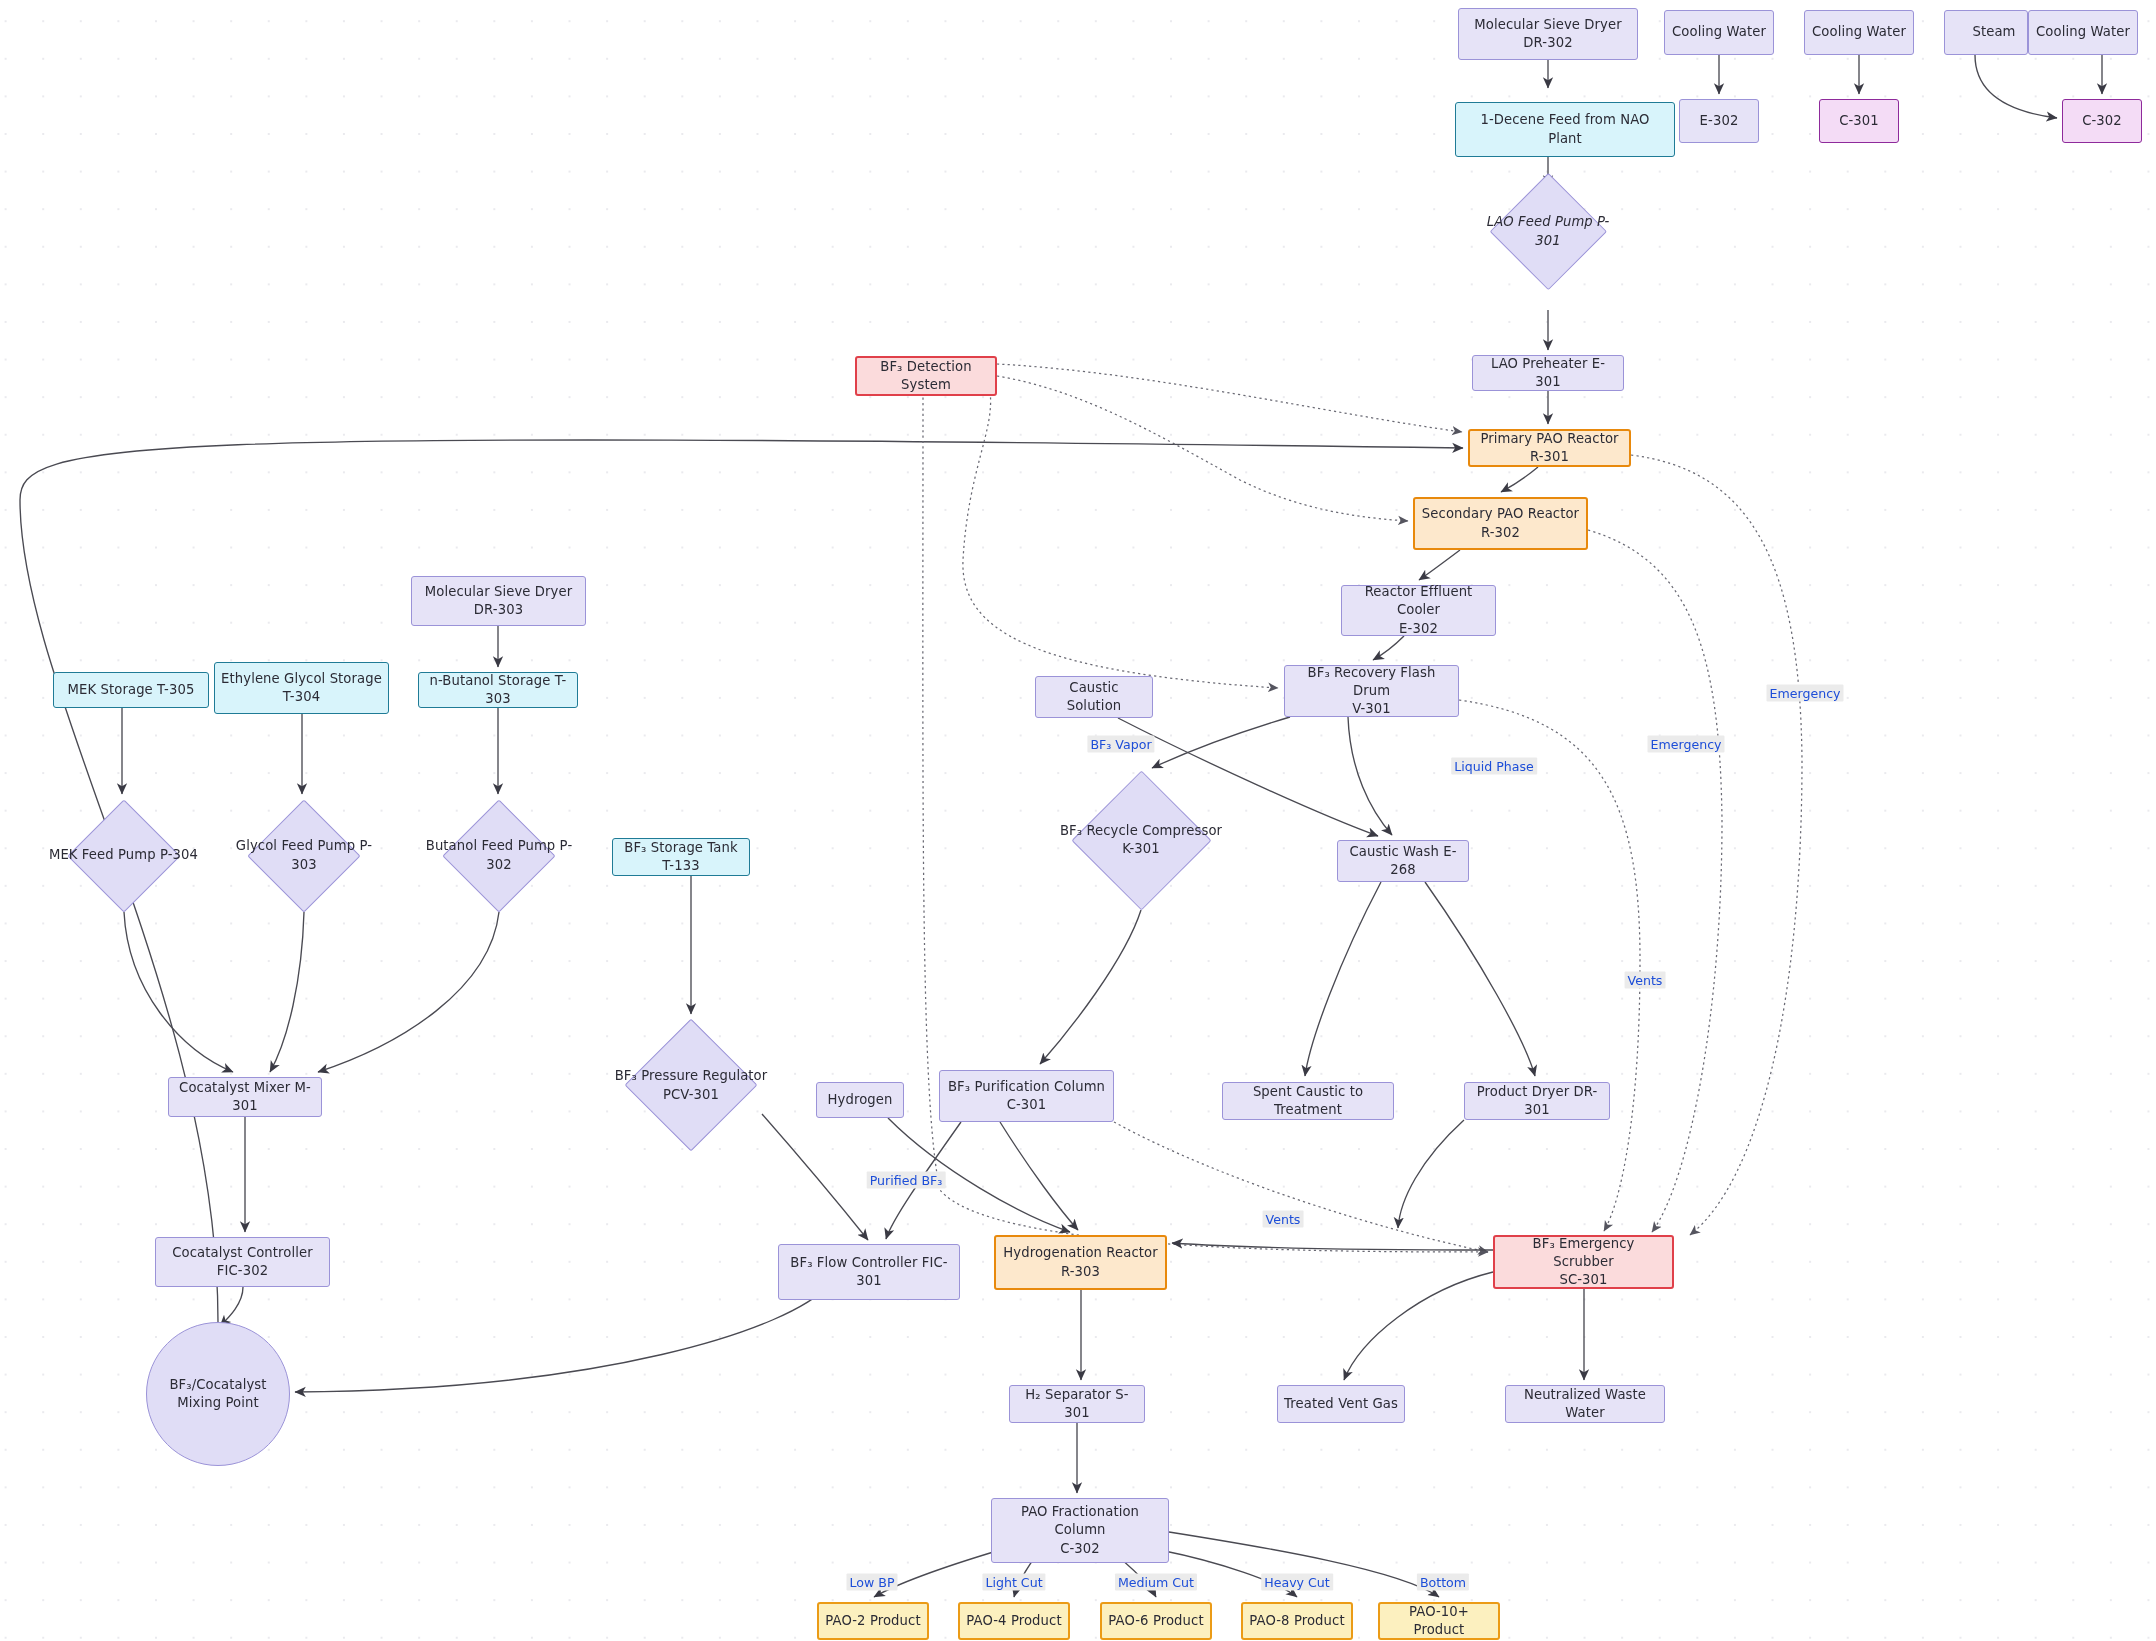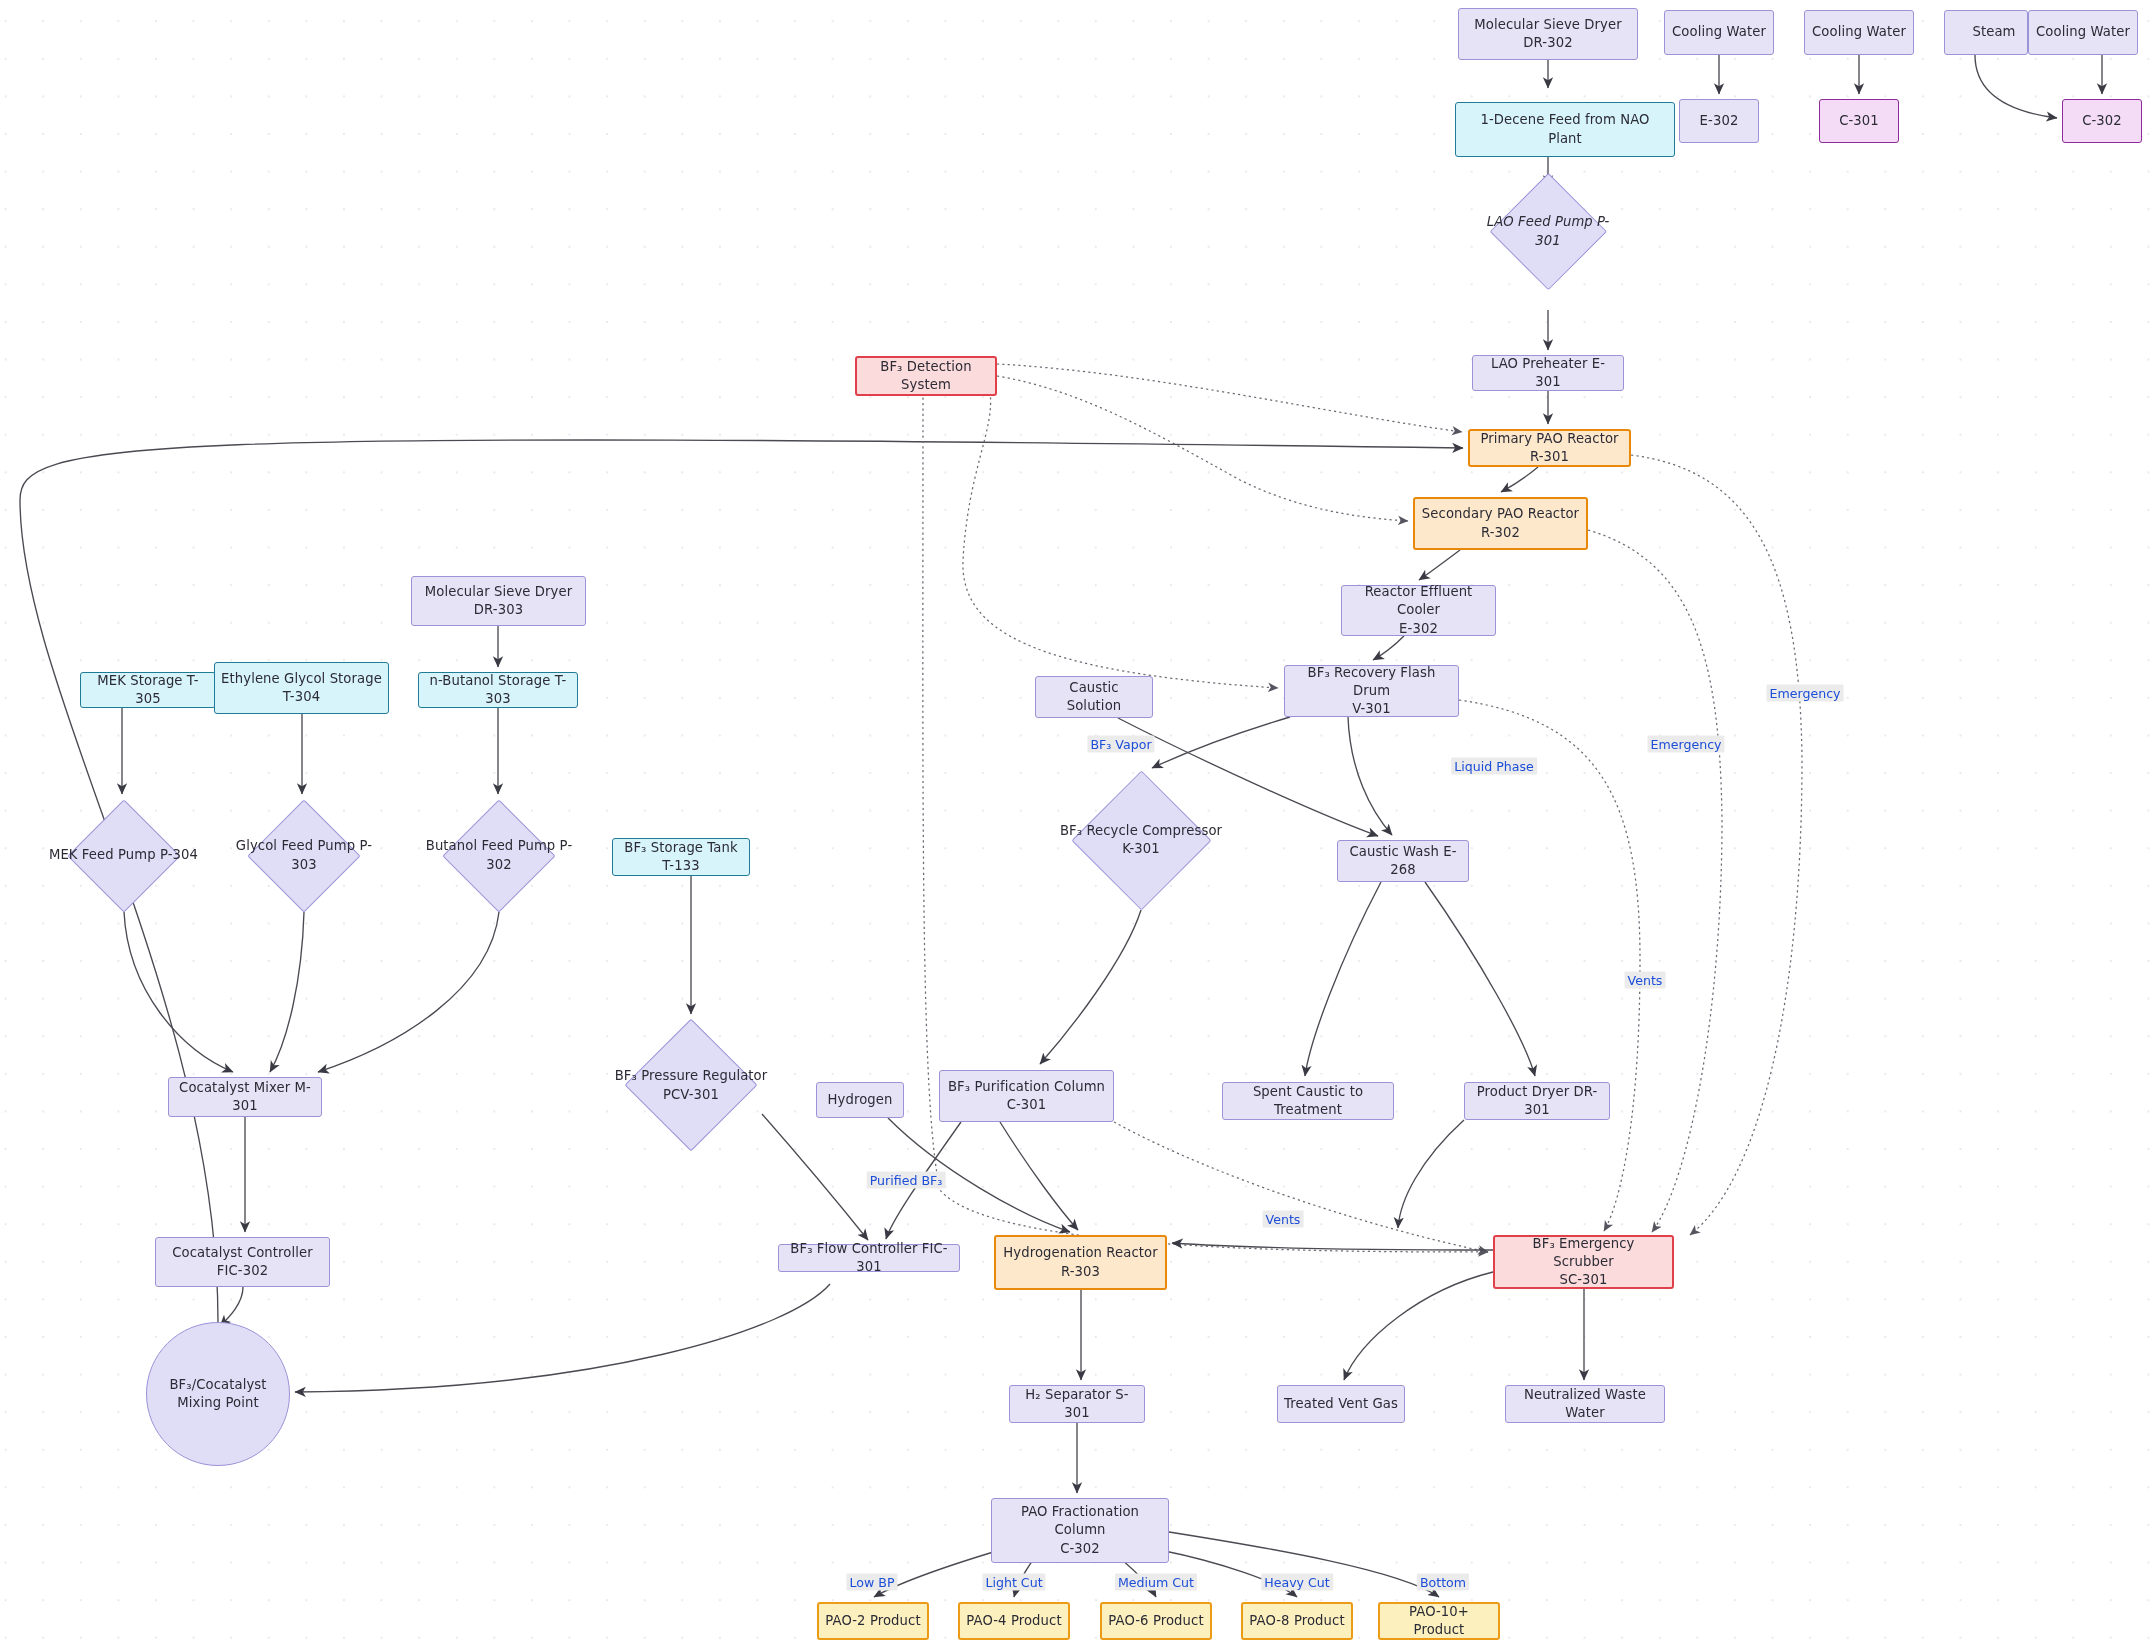--- a/index.html
+++ b/index.html
@@ -203,21 +203,21 @@
         <span class="lbl">BF₃ Recycle Compressor
 K-301</span>
       </div>
       <div class="node rect" style="left: 1337px; top: 840px; width: 132px; height: 42px;">
         <span class="lbl">Caustic Wash E-268</span>
       </div>
       <div class="node rect" style="left: 411px; top: 576px; width: 175px; height: 50px;">
         <span class="lbl">Molecular Sieve Dryer
 DR-303</span>
       </div>
-      <div class="node rect feed" style="left: 53px; top: 672px; width: 136px; height: 36px; margin-left: 27px;">
+      <div class="node rect feed" style="left: 53px; top: 672px; width: 156px; height: 36px;">
         <span class="lbl">MEK Storage T-305</span>
       </div>
       <div class="node rect feed" style="left: 214px; top: 662px; width: 175px; height: 52px;">
         <span class="lbl">Ethylene Glycol Storage
 T-304</span>
       </div>
       <div class="node rect feed" style="left: 418px; top: 672px; width: 160px; height: 36px;">
         <span class="lbl">n-Butanol Storage T-303</span>
       </div>
       <div class="node dia" style="left: 41px; top: 799px; width: 165px; height: 113px;">
@@ -250,21 +250,21 @@
         <span class="lbl">BF₃ Pressure Regulator
 PCV-301</span>
       </div>
       <div class="node rect" style="left: 816px; top: 1082px; width: 88px; height: 36px;">
         <span class="lbl">Hydrogen</span>
       </div>
       <div class="node rect" style="left: 939px; top: 1070px; width: 175px; height: 52px;">
         <span class="lbl">BF₃ Purification Column
 C-301</span>
       </div>
-      <div class="node rect" style="left: 778px; top: 1244px; width: 182px; height: 28px;">
+      <div class="node rect" style="left: 778px; top: 1244px; width: 182px; height: 56px;">
         <span class="lbl">BF₃ Flow Controller FIC-301</span>
       </div>
       <div class="node rect reactor" style="left: 994px; top: 1235px; width: 173px; height: 55px;">
         <span class="lbl">Hydrogenation Reactor
 R-303</span>
       </div>
       <div class="node rect" style="left: 1222px; top: 1082px; width: 172px; height: 38px;">
         <span class="lbl">Spent Caustic to Treatment</span>
       </div>
       <div class="node rect" style="left: 1464px; top: 1082px; width: 146px; height: 38px;">

